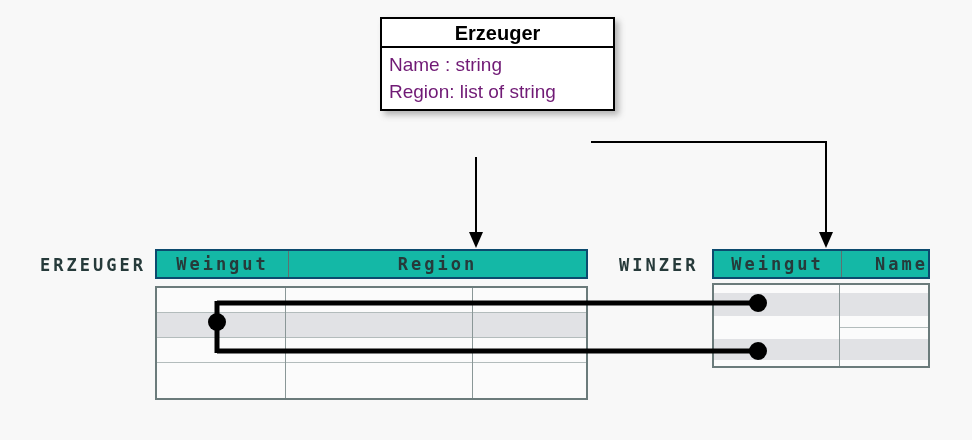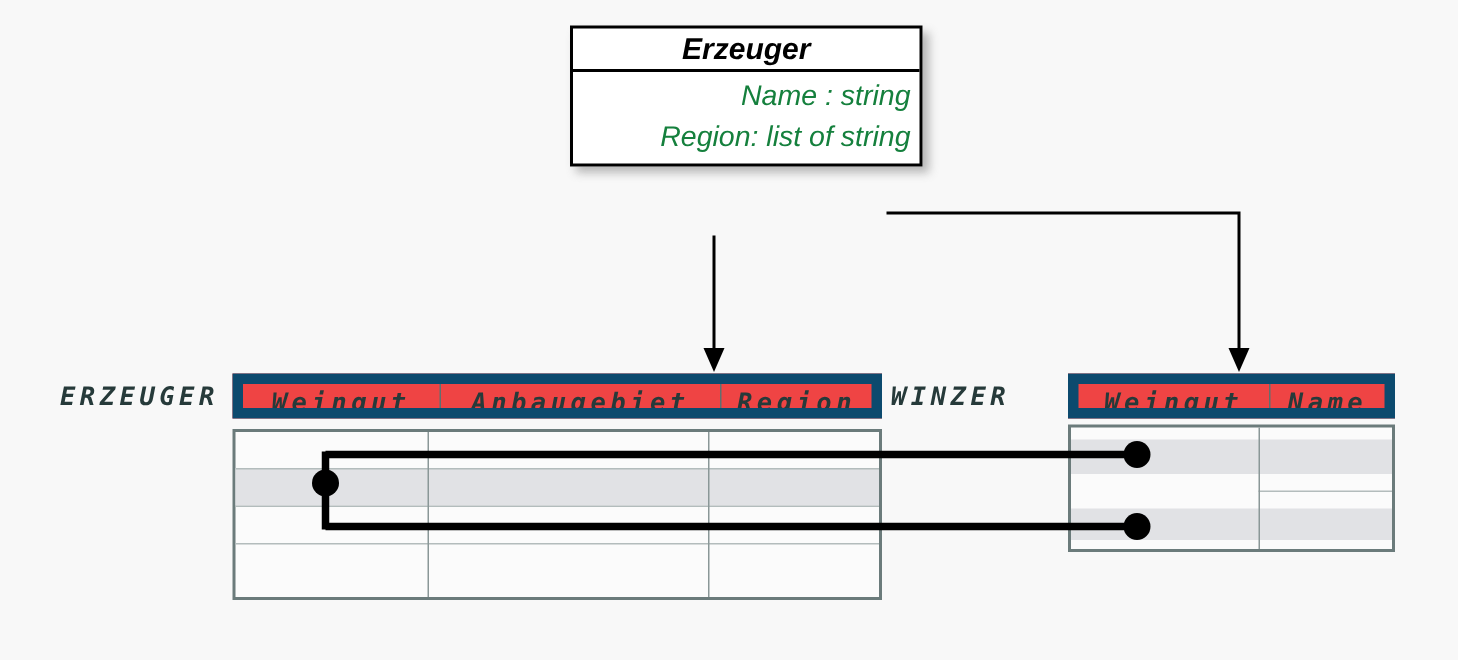--- a/index.html
+++ b/index.html
@@ -1,40 +1,40 @@
 <!DOCTYPE html>
 <html><head>
 <meta charset="utf-8">
 <style>
   html,body{margin:0;padding:0;}
   .canvas{
     position:relative;width:972px;height:440px;background:#f8f8f8;
-    font-family:"Liberation Sans",sans-serif;overflow:hidden;font-style:italic;
+    font-family:"Liberation Sans",sans-serif;overflow:hidden;
   }
   
   .classbox{
     position:absolute;left:380px;top:17px;width:235px;box-sizing:border-box;
     background:#ffffff;border:2px solid #000;
     box-shadow:4px 4px 6px rgba(100,100,100,0.45);
   }
   .classbox .title{
     font-weight:bold;font-size:20px;line-height:24px;text-align:center;
     padding:2px 0 1px;border-bottom:2px solid #000;color:#000;
   }
   .classbox .attrs{padding:3px 6px 4px 7px;}
-  .classbox .attr{font-size:19px;line-height:27px;white-space:nowrap;color:#15803d;text-align:right;}
+  .classbox .attr{font-size:19px;line-height:27px;white-space:nowrap;color:#701a75;}
   
   .tbl-label{
     position:absolute;font-family:"DejaVu Sans Mono","Liberation Mono",monospace;
     font-weight:bold;font-size:17px;letter-spacing:3px;color:#263a3a;white-space:nowrap;
   }
   
   .hdr{
     position:absolute;display:flex;box-sizing:border-box;height:30px;
-    background:#ef4444;border:7px solid #0c4a6e;
+    background:#14b8a6;border:2px solid #0c4a6e;
   }
   .hdr .cell{
     box-sizing:border-box;text-align:center;line-height:26px;
     font-family:"DejaVu Sans Mono","Liberation Mono",monospace;font-weight:bold;
     font-size:17px;letter-spacing:3px;color:#263a3a;border-left:1px solid #5f7070;
     overflow:hidden;
   }
   .hdr .cell:first-child{border-left:none;}
   
   .tbody{
@@ -57,38 +57,37 @@
     <div class="attrs">
       <div class="attr">Name : string</div>
       <div class="attr">Region: list of string</div>
     </div>
   </div>
 
   <div class="tbl-label" style="left:40px;top:255px;">ERZEUGER</div>
 
   <div class="hdr" style="left:155px;top:249px;width:433px;">
     <div class="cell" style="flex:0 0 131px;">Weingut</div>
-    <div class="cell" style="flex:0 0 187px;">Anbaugebiet</div>
     <div class="cell" style="flex:1 1 auto;">Region</div>
   </div>
 
   <div class="tbody" style="left:155px;top:286px;width:433px;height:114px;">
     <div class="band" style="top:24px;height:25px;"></div>
     <div class="hline" style="left:0;right:0;top:24px;"></div>
     <div class="hline" style="left:0;right:0;top:49px;"></div>
     <div class="hline" style="left:0;right:0;top:74px;"></div>
     <div class="vline" style="left:128px;"></div>
     <div class="vline" style="left:315px;"></div>
   </div>
 
-  <div class="tbl-label" style="left:594px;top:255px;">WINZER</div>
+  <div class="tbl-label" style="left:619px;top:255px;">WINZER</div>
 
   <div class="hdr" style="left:712px;top:249px;width:218px;">
     <div class="cell" style="flex:0 0 127px;">Weingut</div>
-    <div class="cell" style="flex:1 1 auto;">Name</div>
+    <div class="cell" style="flex:1 1 auto;text-align:right;">Name</div>
   </div>
 
   <div class="tbody" style="left:712px;top:283px;width:218px;height:85px;">
     <div class="band" style="top:8px;height:23px;"></div>
     <div class="band" style="top:54px;height:21px;"></div>
     <div class="hline" style="left:125px;right:0;top:42px;"></div>
     <div class="vline" style="left:125px;"></div>
   </div>
 
   <svg class="overlay" width="972" height="440" viewBox="0 0 972 440">

